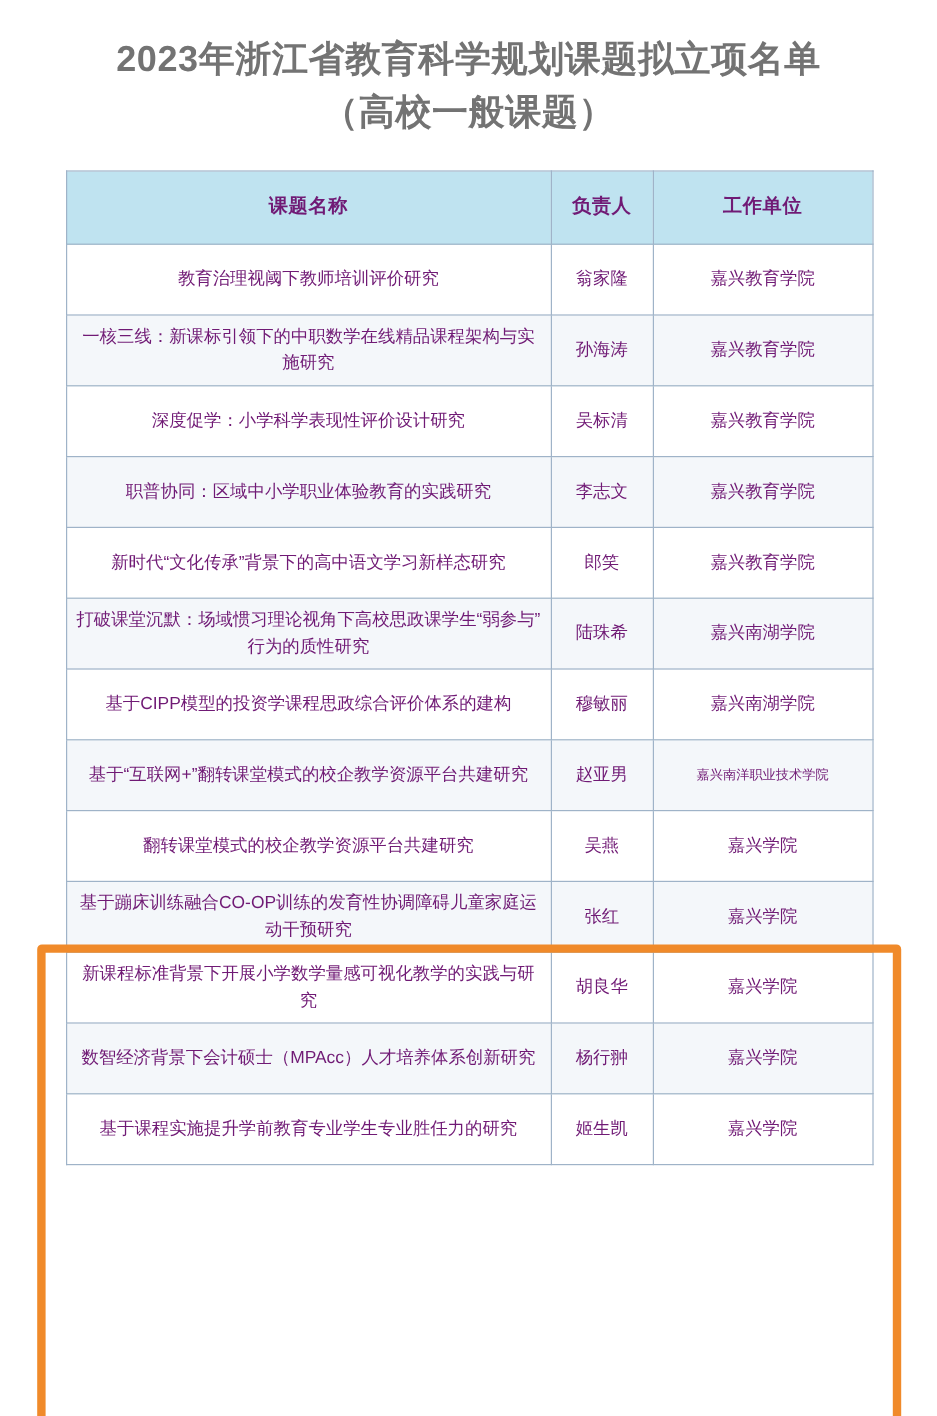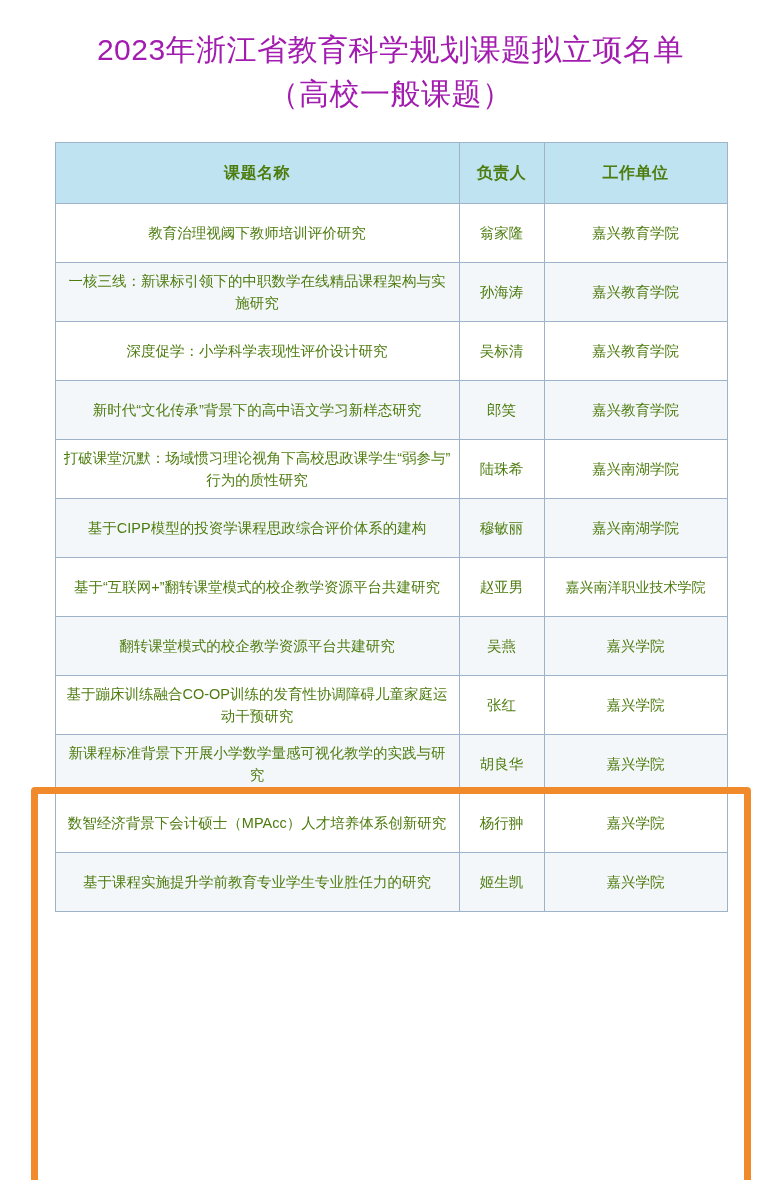--- a/index.html
+++ b/index.html
@@ -16,22 +16,22 @@
     overflow: hidden;
   }
   #page {
     width: 781px;
     min-height: 1180px;
     position: relative;
     background: #ffffff;
   }
   .doc-title {
     text-align: center;
-    color: #a21caf;
-    font-weight: normal;
+    color: #737373;
+    font-weight: bold;
     font-size: 30px;
     line-height: 44px;
     letter-spacing: 0.5px;
     padding-top: 28px;
   }
   .doc-title .line2 {
     display: block;
   }
   .table-wrap {
     margin: 26px auto 0 auto;
@@ -48,21 +48,21 @@
   table.list col.c-person { width: 85px; }
   table.list col.c-unit { width: 183px; }
 
   table.list th, table.list td {
     border: 1px solid #9fb3c8;
     padding: 6px 8px;
     font-size: 14.5px;
     line-height: 22px;
     text-align: center;
     vertical-align: middle;
-    color: #4d7c0f;
+    color: #701a75;
   }
   table.list thead th {
     background: #bfe3f0;
     font-weight: bold;
     font-size: 16px;
     height: 48px;
     letter-spacing: 0.5px;
   }
   table.list tbody td {
     height: 46px;
@@ -129,40 +129,45 @@
             <td class="name-cell">一核三线：新课标引领下的中职数学在线精品课程架构与实施研究</td>
             <td>孙海涛</td>
             <td>嘉兴教育学院</td>
           </tr>
           <tr>
             <td class="name-cell">深度促学：小学科学表现性评价设计研究</td>
             <td>吴标清</td>
             <td>嘉兴教育学院</td>
           </tr>
           <tr>
+            <td class="name-cell">职普协同：区域中小学职业体验教育的实践研究</td>
+            <td>李志文</td>
+            <td>嘉兴教育学院</td>
+          </tr>
+          <tr>
             <td class="name-cell">新时代“文化传承”背景下的高中语文学习新样态研究</td>
             <td>郎笑</td>
             <td>嘉兴教育学院</td>
           </tr>
           <tr>
             <td class="name-cell">打破课堂沉默：场域惯习理论视角下高校思政课学生“弱参与”行为的质性研究</td>
             <td>陆珠希</td>
             <td>嘉兴南湖学院</td>
           </tr>
           <tr>
             <td class="name-cell">基于CIPP模型的投资学课程思政综合评价体系的建构</td>
             <td>穆敏丽</td>
             <td>嘉兴南湖学院</td>
           </tr>
           <tr class="fold-row">
             <td class="name-cell">
               <span class="fold-clip">基于“互联网+”翻转课堂模式的校企教学资源平台共建研究</span>
             </td>
             <td>赵亚男</td>
-            <td style="font-size: 14px;">嘉兴南洋职业技术学院</td>
+            <td style="font-size: 11px;">嘉兴南洋职业技术学院</td>
           </tr>
           <tr>
             <td class="name-cell">翻转课堂模式的校企教学资源平台共建研究</td>
             <td>吴燕</td>
             <td>嘉兴学院</td>
           </tr>
           <tr>
             <td class="name-cell">基于蹦床训练融合CO-OP训练的发育性协调障碍儿童家庭运动干预研究</td>
             <td>张红</td>
             <td>嘉兴学院</td>

